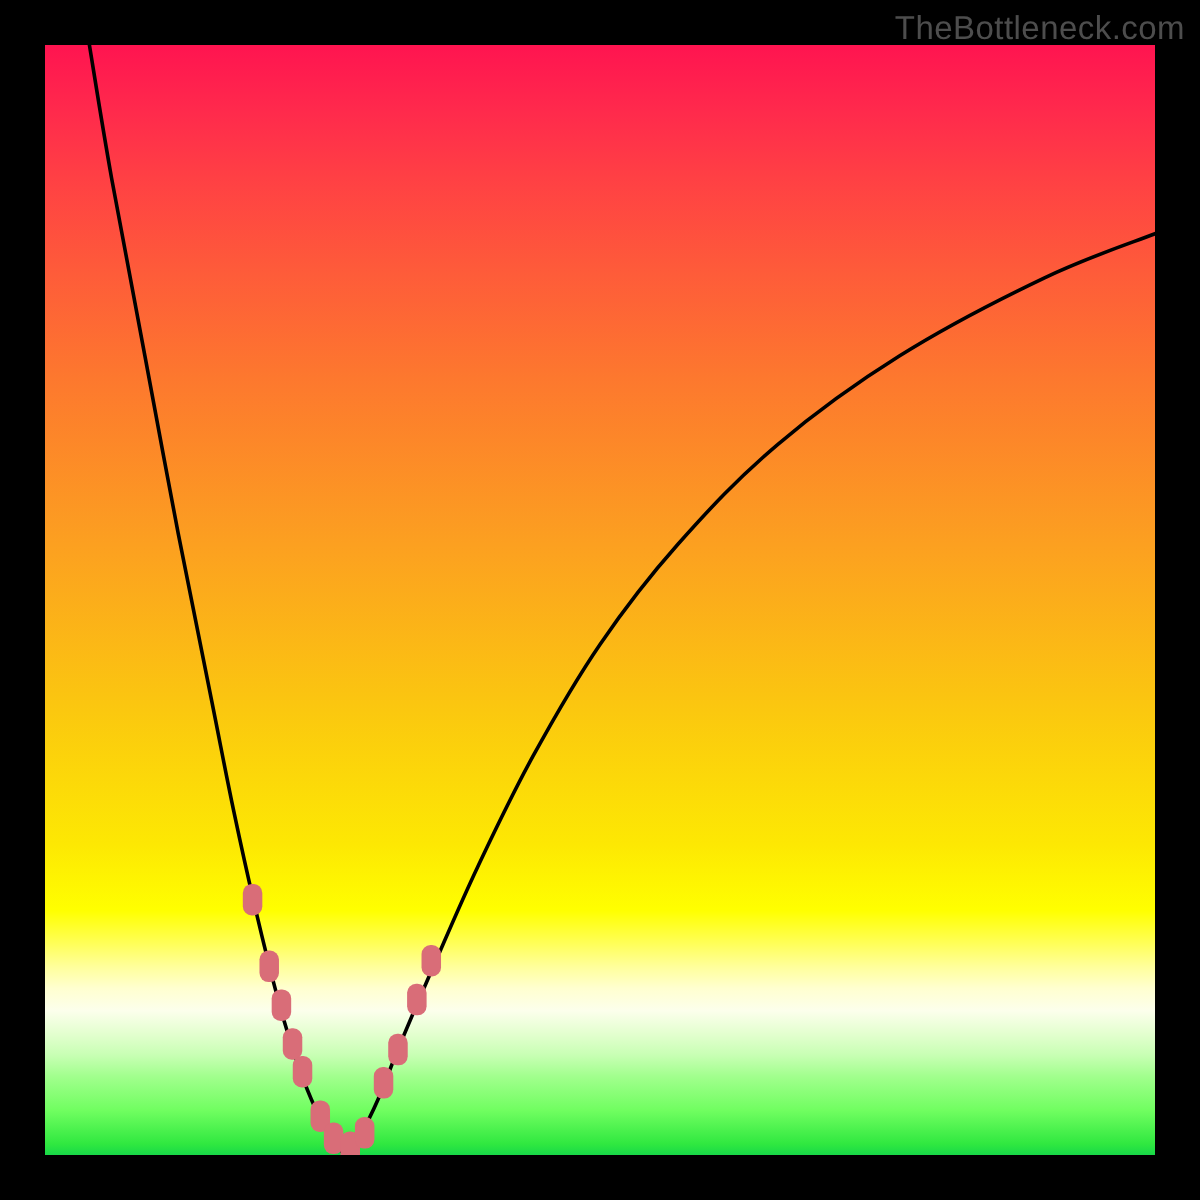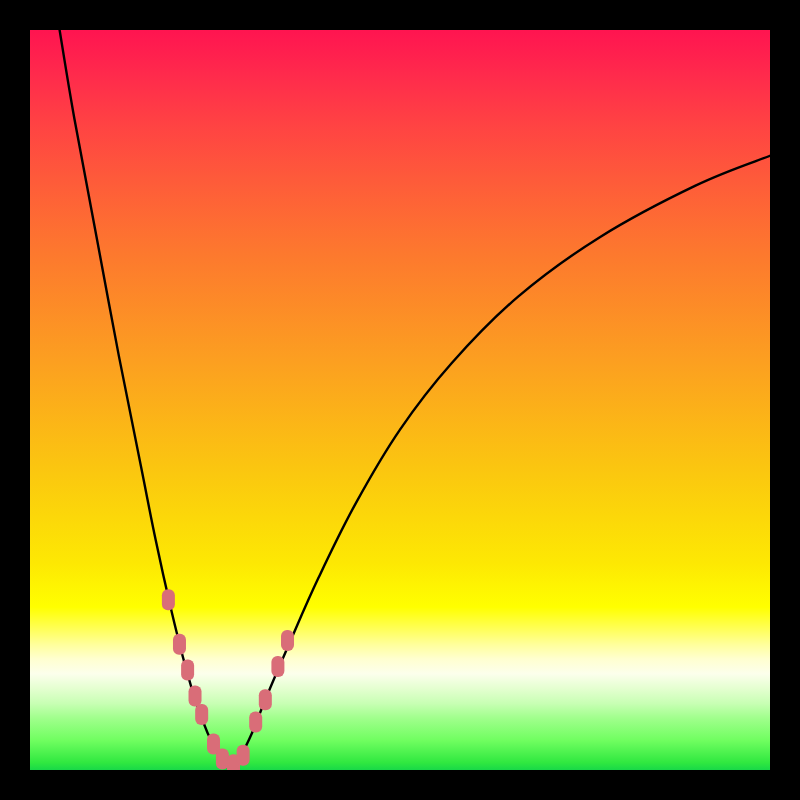--- a/index.html
+++ b/index.html
@@ -88,14 +88,15 @@
           <rect x="206.62" y="714.70" width="13" height="21" rx="6" ry="6" fill="#d96d78" stroke="#b44d58" stroke-width="0"></rect>
           <rect x="219.20" y="681.40" width="13" height="21" rx="6" ry="6" fill="#d96d78" stroke="#b44d58" stroke-width="0"></rect>
           <rect x="228.82" y="659.20" width="13" height="21" rx="6" ry="6" fill="#d96d78" stroke="#b44d58" stroke-width="0"></rect>
           <rect x="241.40" y="625.90" width="13" height="21" rx="6" ry="6" fill="#d96d78" stroke="#b44d58" stroke-width="0"></rect>
           <rect x="251.02" y="600.00" width="13" height="21" rx="6" ry="6" fill="#d96d78" stroke="#b44d58" stroke-width="0"></rect>
         </g>
     </svg>
 
   </div>
 
+  <div class="watermark">TheBottleneck.com</div>
 
 </div>
 
 </body></html>

